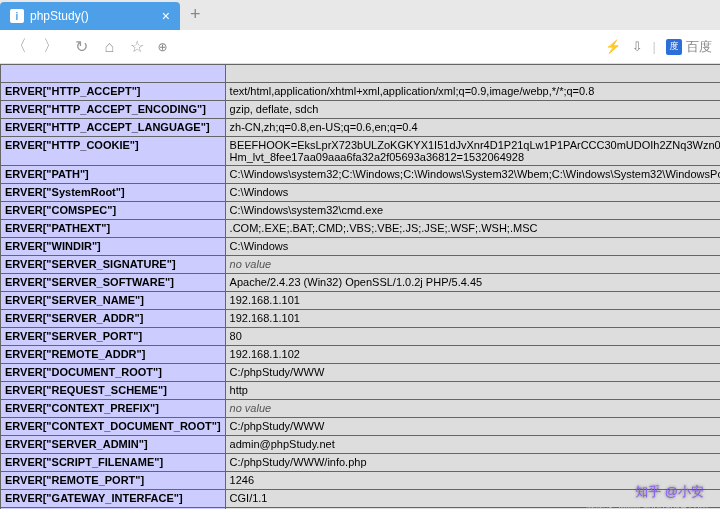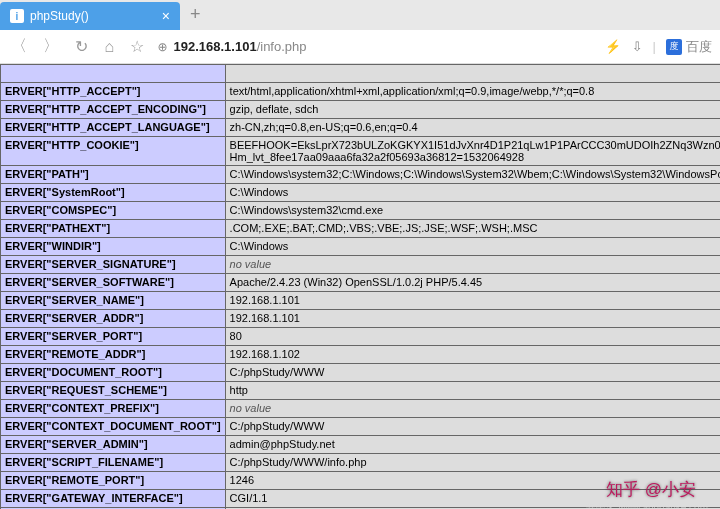--- a/index.html
+++ b/index.html
@@ -17,21 +17,21 @@
 .url-path{color:#888}
 .right-icons{display:flex;align-items:center;gap:10px;color:#888;font-size:13px}
 .baidu{display:flex;align-items:center;gap:4px}
 .baidu-icon{width:16px;height:16px;background:#2c6fdb;border-radius:2px;display:inline-flex;align-items:center;justify-content:center;color:#fff;font-size:9px}
 .content{overflow:auto;height:calc(509px - 64px);background:#fff}
 table{border-collapse:collapse;width:100%;font-family:"Courier New",monospace;font-size:11px}
 td{border:1px solid #666;padding:2px 4px;vertical-align:top;height:18px}
 td.k{background:#ccccff;font-weight:bold;width:310px;white-space:nowrap;overflow:hidden}
 td.v{background:#ddd;color:#000}
 td.nv{font-style:italic;color:#555}
-.watermark{position:absolute;right:24px;bottom:8px;color:#be185d;font-size:17px;text-shadow:0 0 3px rgba(0,0,0,.6);pointer-events:none}
+.watermark{position:absolute;right:16px;bottom:8px;color:#8b5cf6;font-size:13px;text-shadow:0 0 3px rgba(0,0,0,.6);pointer-events:none}
 .watermark2{position:absolute;right:12px;bottom:-6px;color:#ddd;font-size:10px;opacity:.7;pointer-events:none}
 </style>
 </head>
 <body>
 
 <div class="tabbar">
   <div class="tab">
     <span class="icon">i</span>
     <span>phpStudy()</span>
     <span class="close">×</span>
@@ -40,21 +40,20 @@
 </div>
 
 <div class="toolbar">
   <span class="navbtn">〈</span>
   <span class="navbtn">〉</span>
   <span class="navbtn">↻</span>
   <span class="navbtn">⌂</span>
   <span class="navbtn">☆</span>
   <div class="urlbar">
     <span class="lock">⊕</span>
-    <span><span class="url-host">192.168.1.101</span><span class="url-path">/info.php</span></span>
   </div>
   <div class="right-icons">
     <span>⚡</span>
     <span>⇩</span>
     <span style="color:#ccc">|</span>
     <span class="baidu">
       <span class="baidu-icon">度</span>
       <span>百度</span>
     </span>
   </div>

